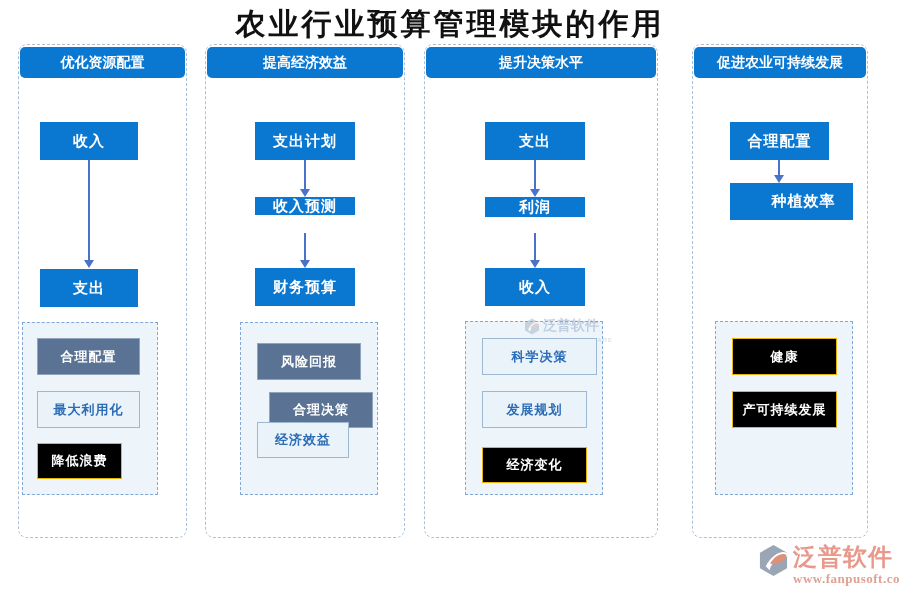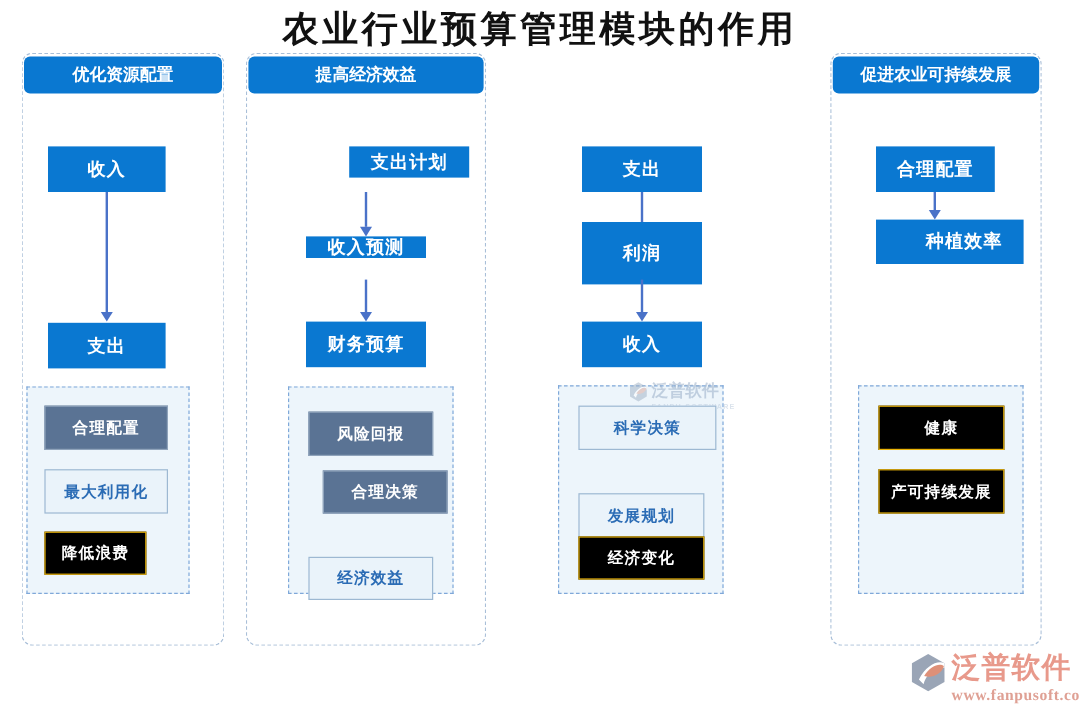--- a/index.html
+++ b/index.html
@@ -41,50 +41,53 @@
   <div class="title">农业行业预算管理模块的作用</div>
 
   <div class="col" style="left:18px;width:169px;">
     <div class="col-header">优化资源配置</div>
   </div>
 
   <div class="col" style="left:205px;width:200px;">
     <div class="col-header">提高经济效益</div>
   </div>
 
+  <div class="col" style="left:424px;width:234px;">
+    <div class="col-header">提升决策水平</div>
+  </div>
 
   <div class="col" style="left:692px;width:176px;">
     <div class="col-header">促进农业可持续发展</div>
   </div>
 
   <div class="fbox" style="left:40px;top:122px;width:98px;height:38px;">收入</div>
   <div class="arrow" style="left:83px;top:160px;height:108px;">
       <div class="line"></div>
       <div class="head"></div>
     </div>
   <div class="fbox" style="left:40px;top:269px;width:98px;height:38px;">支出</div>
 
-  <div class="fbox" style="left:255px;top:122px;width:100px;height:26px;margin-left:36px;">支出计划</div>
+  <div class="fbox" style="left:255px;top:122px;width:100px;height:38px;">支出计划</div>
   <div class="arrow" style="left:299px;top:160px;height:37px;">
       <div class="line"></div>
       <div class="head"></div>
     </div>
   <div class="fbox" style="left:255px;top:197px;width:100px;height:18px;">收入预测</div>
   <div class="arrow" style="left:299px;top:233px;height:35px;">
       <div class="line"></div>
       <div class="head"></div>
     </div>
   <div class="fbox" style="left:255px;top:268px;width:100px;height:38px;">财务预算</div>
 
   <div class="fbox" style="left:485px;top:122px;width:100px;height:38px;">支出</div>
   <div class="arrow" style="left:529px;top:160px;height:37px;">
       <div class="line"></div>
       <div class="head"></div>
     </div>
-  <div class="fbox" style="left:485px;top:185px;width:100px;height:52px;">利润</div>
+  <div class="fbox" style="left:485px;top:197px;width:100px;height:20px;">利润</div>
   <div class="arrow" style="left:529px;top:233px;height:35px;">
       <div class="line"></div>
       <div class="head"></div>
     </div>
   <div class="fbox" style="left:485px;top:268px;width:100px;height:38px;">收入</div>
 
   <div class="fbox" style="left:730px;top:122px;width:99px;height:38px;">合理配置</div>
   <div class="arrow" style="left:773px;top:160px;height:23px;">
       <div class="line"></div>
       <div class="head"></div>
@@ -107,24 +110,24 @@
       <span class="wm-sub">FANPU SOFTWARE</span>
     </div>
   </div>
 
   <div class="tag slate" style="left:37px;top:338px;width:103px;height:37px;">合理配置</div>
   <div class="tag light" style="left:37px;top:391px;width:103px;height:37px;">最大利用化</div>
   <div class="tag black" style="left:37px;top:443px;width:85px;height:36px;">降低浪费</div>
 
   <div class="tag slate" style="left:257px;top:343px;width:104px;height:37px;">风险回报</div>
   <div class="tag slate" style="left:269px;top:392px;width:104px;height:36px;">合理决策</div>
-  <div class="tag light" style="left:257px;top:464px;width:104px;height:36px;">经济效益</div>
+  <div class="tag light" style="left:257px;top:422px;width:92px;height:36px;">经济效益</div>
 
   <div class="tag light" style="left:482px;top:338px;width:115px;height:37px;">科学决策</div>
-  <div class="tag light" style="left:482px;top:391px;width:105px;height:37px;margin-top:20px;">发展规划</div>
+  <div class="tag light" style="left:482px;top:391px;width:105px;height:37px;">发展规划</div>
   <div class="tag black" style="left:482px;top:447px;width:105px;height:36px;">经济变化</div>
 
   <div class="tag black" style="left:732px;top:338px;width:105px;height:37px;">健康</div>
   <div class="tag black" style="left:732px;top:391px;width:105px;height:37px;">产可持续发展</div>
 
   <div class="brandmark">
     <svg width="31" height="33" viewBox="0 0 32 34">
       <path d="M16 1 L30 9 V25 L16 33 L2 25 V9 Z" fill="#9aa5b6"></path>
       <path d="M8 23 C14 11 24 6 30 9 L30 13 C21 12 14 19 12 27 Z" fill="#ffffff"></path>
       <path d="M12.5 20 C18 11 26 8.5 29.5 11.5 C27.5 18 20 22 12.5 20 Z" fill="#de9078"></path>

